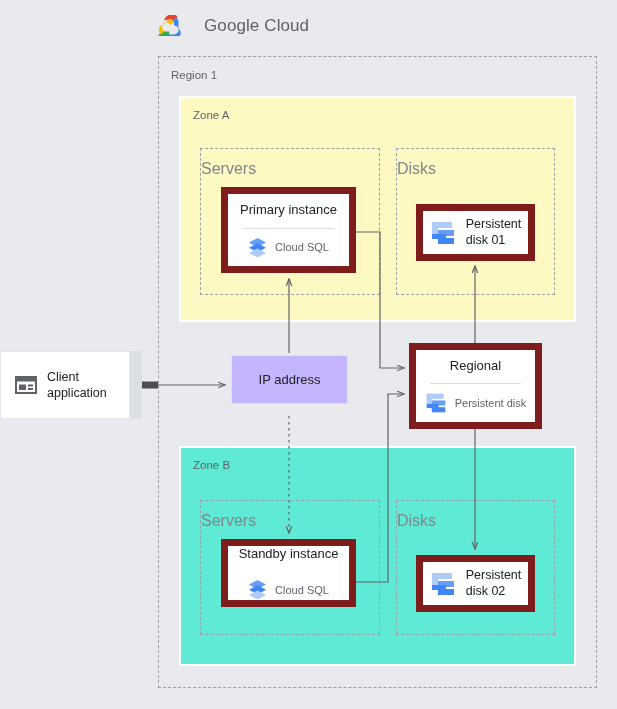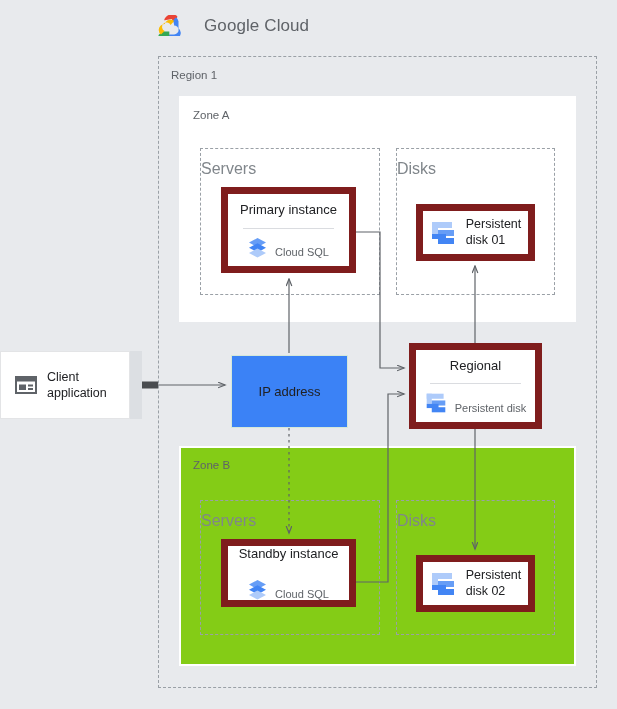--- a/index.html
+++ b/index.html
@@ -36,22 +36,22 @@
   }
   .region-label {
     position: absolute; left: 12px; top: 12px;
     font-size: 11.5px; color: #5f6368;
   }
 
   .zone {
     position: absolute;
     border: 2px solid #ffffff;
   }
-  .zone-a { left: 179px; top: 96px; width: 397px; height: 226px; background: #ffffff; }
-  .zone-b { left: 179px; top: 446px; width: 397px; height: 220px; background: #84cc16; }
+  .zone-a { left: 179px; top: 96px; width: 397px; height: 226px; background: #fef9c3; }
+  .zone-b { left: 179px; top: 446px; width: 397px; height: 220px; background: #5eead4; }
   .zone-label {
     position: absolute; left: 12px; top: 11px;
     font-size: 11.5px; color: #5f6368;
   }
 
   .group {
     position: absolute;
     border: 1.2px dashed #9aa0a6;
   }
   .group-label {
@@ -74,41 +74,41 @@
   }
   .card-title {
     font-size: 13px; color: #202124; text-align: center;
     line-height: 1.25;
   }
   .card-divider {
     width: 76%; height: 1px; background: #dadce0;
     margin: 9px 0 8px 0;
   }
   .card-sub {
-    display: flex; align-items: flex-end; gap: 8px;
+    display: flex; align-items: center; gap: 8px;
     font-size: 11px; color: #5f6368;
   }
 
   .card-primary  { left: 221px; top: 187px; width: 135px; height: 86px; }
   .card-standby  { left: 221px; top: 539px; width: 135px; height: 68px; }
   .card-pd01     { left: 416px; top: 204px; width: 119px; height: 57px;
                    flex-direction: row; gap: 10px; }
   .card-pd02     { left: 416px; top: 555px; width: 119px; height: 57px;
                    flex-direction: row; gap: 10px; }
   .card-regional { left: 409px; top: 343px; width: 133px; height: 86px; }
 
   .pd-label {
     font-size: 12.5px; color: #202124; line-height: 1.25;
   }
 
   
   .ip-box {
     position: absolute; left: 231px; top: 355px;
-    width: 117px; height: 73px;
-    background: #3b82f6; border: 1px solid #d5e8d9;
+    width: 117px; height: 49px;
+    background: #c4b5fd; border: 1px solid #d5e8d9;
     display: flex; align-items: center; justify-content: center;
     font-size: 13px; color: #202124;
   }
 
   
   .client-shadow {
     position: absolute; left: 128px; top: 351px;
     width: 14px; height: 68px; background: #dcdfe3;
   }
   .client-box {

